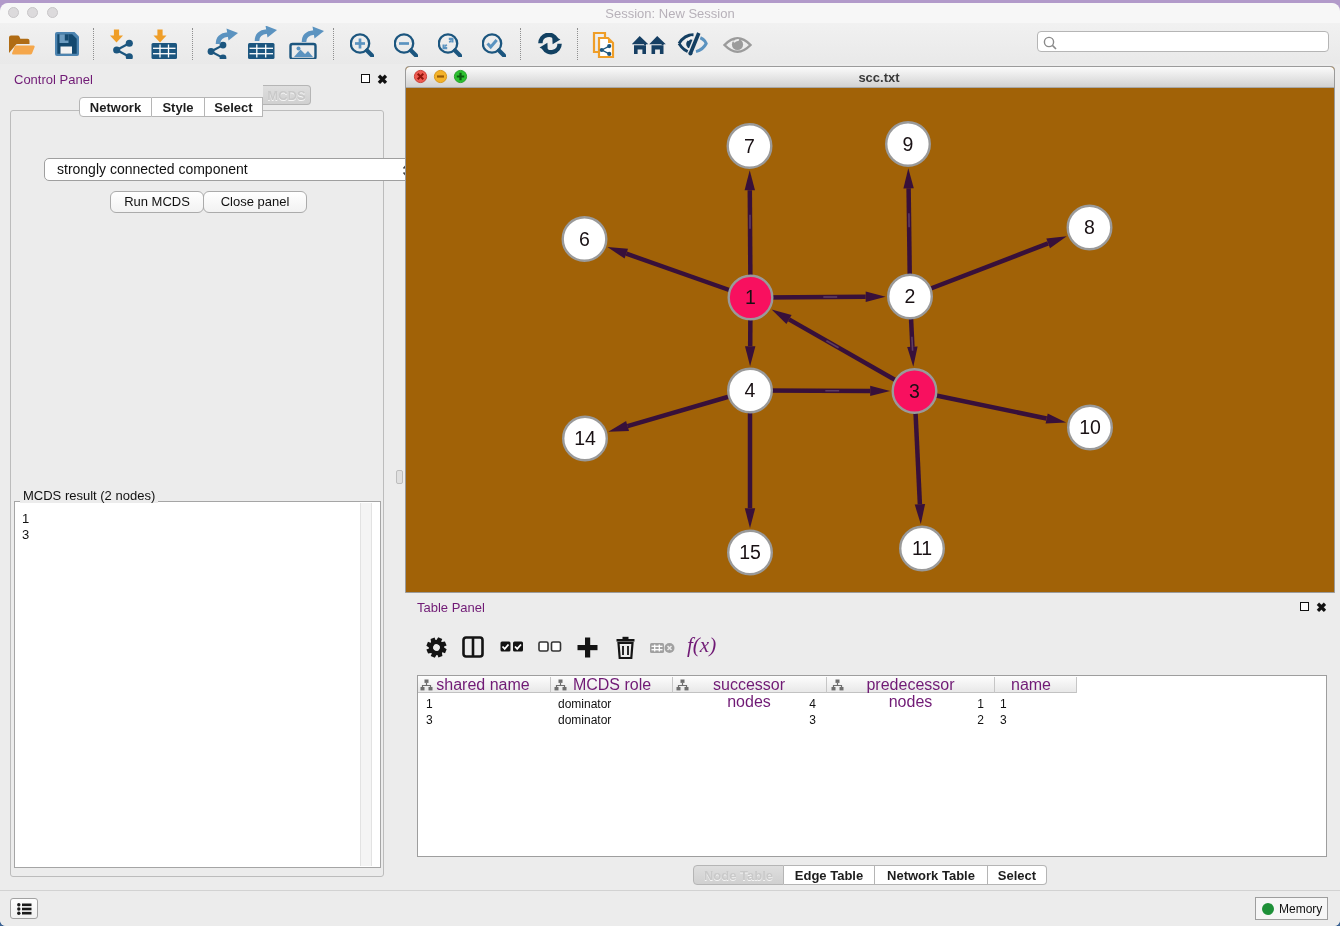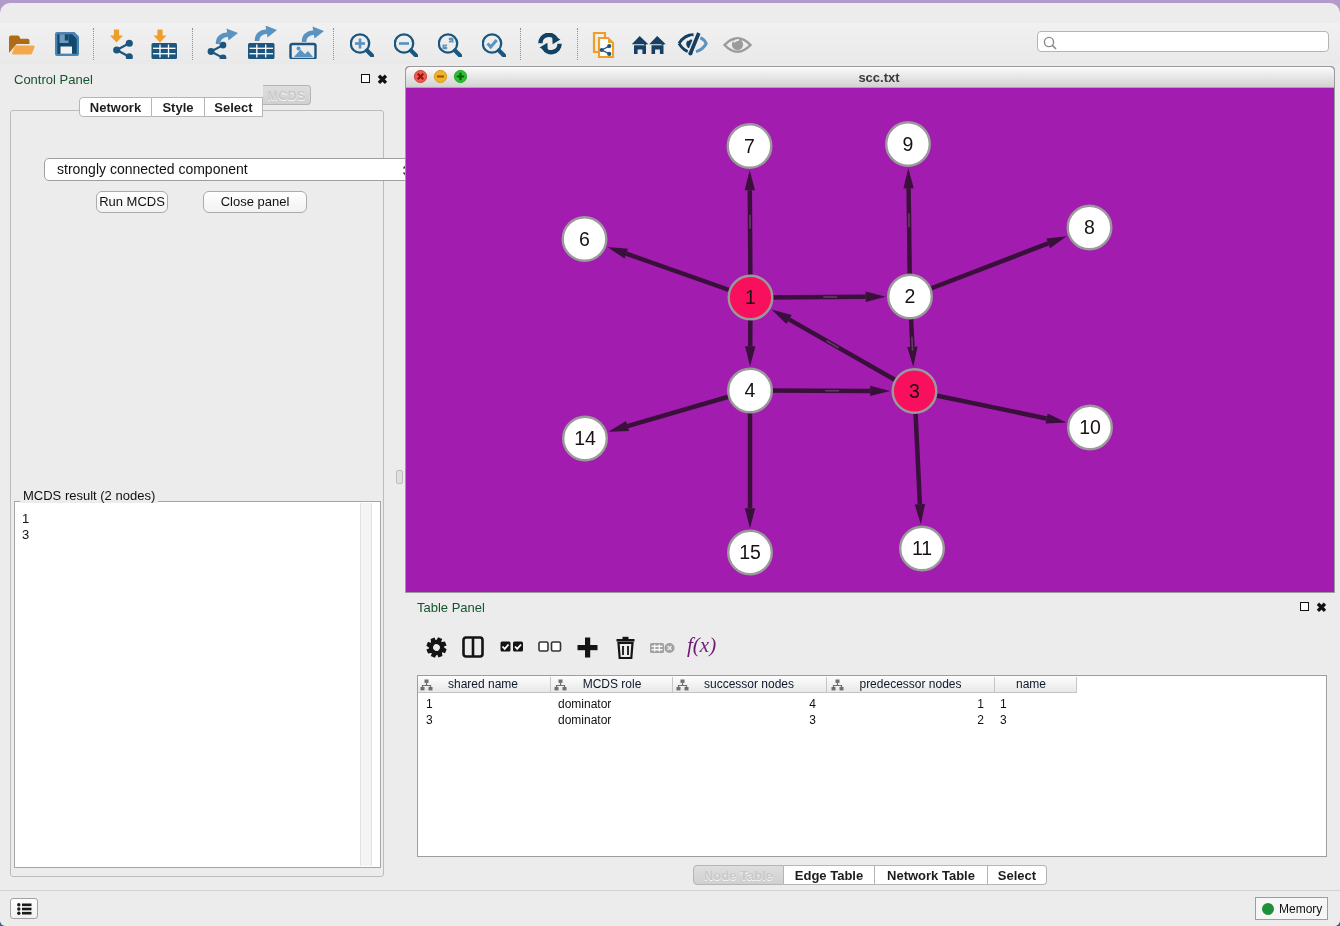--- a/index.html
+++ b/index.html
@@ -16,47 +16,53 @@
   font-size:13px; color:#b7b1b9; }
 #toolbar { position:absolute; left:0; top:23px; width:1340px; height:41px;
   background:linear-gradient(#f1f1f1,#e9e9e9); }
 .tsep { position:absolute; top:28px; height:32px; width:0;
   border-left:1px dotted #8f8f8f; }
 #search { position:absolute; left:1037px; top:31px; width:292px; height:21px;
   background:#fff; border:1px solid #b5b5b5; border-radius:4px; }
 #main { position:absolute; left:0; top:64px; width:1340px; height:826px; background:#ececec; }
 #statusbar { position:absolute; left:0; top:890px; width:1340px; height:36px;
   background:#ececec; border-top:1px solid #d2d2d2; border-radius:0 0 6px 6px; }
-.panel-title { font-size:13px; color:#14532d; }
+.panel-title { font-size:13px; color:#701a75; }
 .floatbtn { position:absolute; width:9px; height:9px; border:1.6px solid #111; background:#fff; }
 .closex { position:absolute; font-size:13px; font-weight:bold; color:#111; line-height:11px; }
 .tab { position:absolute; top:0; height:20px; background:#fff; border:1px solid #b5b5b5;
   font-size:13px; font-weight:bold; color:#1d1d1d; text-align:center; line-height:19px; }
 .tab.dis { background:linear-gradient(#dedede,#d0d0d0); color:#c9c9c9;
   text-shadow:0 1px 0 #f5f5f5; }
 .tab.nl { border-left:none; }
 #cp-pane { position:absolute; left:10px; top:110px; width:374px; height:767px;
   border:1px solid #bcbcbc; border-radius:3px; }
 .btn { position:absolute; height:22px; background:linear-gradient(#ffffff,#f2f2f2);
   border:1px solid #ababab; border-radius:6px; font-size:13px; color:#111;
   text-align:center; line-height:20px; }
 #netwin { position:absolute; left:405px; top:66px; width:930px; height:527px;
   border:1px solid #9b9b9b; border-radius:4px 4px 0 0;
-  background:#a21caf; }
+  background:#a16207; }
 #nettitle { position:absolute; left:0; top:0; width:928px; height:21px;
   background:linear-gradient(#fbfbfb,#d2d2d2); border-bottom:1px solid #a8a8a8;
   border-radius:4px 4px 0 0; }
-.hdrcell { position:absolute; top:676px; height:17px; font-size:12px; color:#0f172a;
+.hdrcell { position:absolute; top:676px; height:17px; font-size:16px; color:#701a75;
   text-align:center; line-height:17px; }
 .rowtxt { position:absolute; height:16px; font-size:12px; color:#111; line-height:16px; }
 .num { text-align:right; }
 </style></head>
 <body>
 <div id="win"></div>
 <div id="content">
+ <div id="titlebar">
+  <div class="tl" style="left:8px"></div>
+  <div class="tl" style="left:27px"></div>
+  <div class="tl" style="left:47px"></div>
+  <div id="apptitle">Session: New Session</div>
+ </div>
  <div id="toolbar">
  </div>
  <div id="main"></div>
 
  <svg class="abs" style="left:8px;top:32px" width="29" height="26" viewBox="0 0 29 26">
       <path d="M1 21 V5.5 q0-2 2-2 h6.5 q1.5 0 2 1.2 l0.8 2 h7.2 q2 0 2 2 V12 h-12 q-1.5 0 -2 1.2 z" fill="#b06c14"></path>
       <path d="M8.3 13.5 h17.2 q1.7 0 1.1 1.6 l-2.6 6.3 q-0.5 1.1 -1.7 1.1 H5.2 q-1.7 0 -1.1-1.6 l2.6-6.3 q0.4-1.1 1.6-1.1 z" fill="#f5a74b"></path>
     </svg>
     <svg class="abs" style="left:54px;top:31px" width="26" height="26" viewBox="0 0 26 26">
       <path d="M1 3 q0-2 2-2 h17.5 l4.5 4.5 V23 q0 2 -2 2 H3 q-2 0 -2-2 z" fill="#4d84b0"></path>
@@ -191,21 +197,21 @@
  <div class="tab nl" style="left:152px;top:97px;width:53px">Style</div>
  <div class="tab nl" style="left:205px;top:97px;width:58px">Select</div>
  <div class="tab dis nl" style="left:263px;top:85px;width:48px;border-radius:0 4px 4px 0">MCDS</div>
  <div class="abs" style="left:44px;top:158px;width:376px;height:23px;background:#fff;border:1px solid #9f9f9f;border-radius:5px">
    <div style="position:absolute;left:12px;top:2px;font-size:14px;color:#111">strongly connected component</div>
    <svg style="position:absolute;right:7px;top:4px" width="10" height="15" viewBox="0 0 10 15">
      <path d="M1.5 5.5 L5 1.5 L8.5 5.5" fill="none" stroke="#444" stroke-width="1.7"></path>
      <path d="M1.5 9.5 L5 13.5 L8.5 9.5" fill="none" stroke="#444" stroke-width="1.7"></path>
    </svg>
  </div>
- <div class="btn" style="left:96px;top:191px;width:72px">Run MCDS</div>
+ <div class="btn" style="left:110px;top:191px;width:94px">Run MCDS</div>
  <div class="btn" style="left:203px;top:191px;width:104px">Close panel</div>
  <div class="abs" style="left:14px;top:501px;width:367px;height:367px;border:1px solid #a5a5a5;background:#fff"></div>
  <div class="abs" style="left:360px;top:503px;width:12px;height:363px;background:#f4f4f4;border-left:1px solid #e2e2e2;border-right:1px solid #e2e2e2"></div>
  <div class="abs" style="left:20px;top:488px;background:#ececec;padding:0 3px;font-size:13px;color:#111">MCDS result (2 nodes)</div>
  <div class="abs" style="left:22px;top:511px;font-size:13px;color:#111;line-height:16px">1<br>3</div>
 
  <div class="abs" style="left:396px;top:470px;width:7px;height:14px;background:#e0e0e0;border:1px solid #bdbdbd;border-radius:2px"></div>
  <div class="abs" style="left:867px;top:587px;width:9px;height:5px;background:#d6d6d6;border:1px solid #bdbdbd;border-radius:2px"></div>
 
  <div id="netwin">

